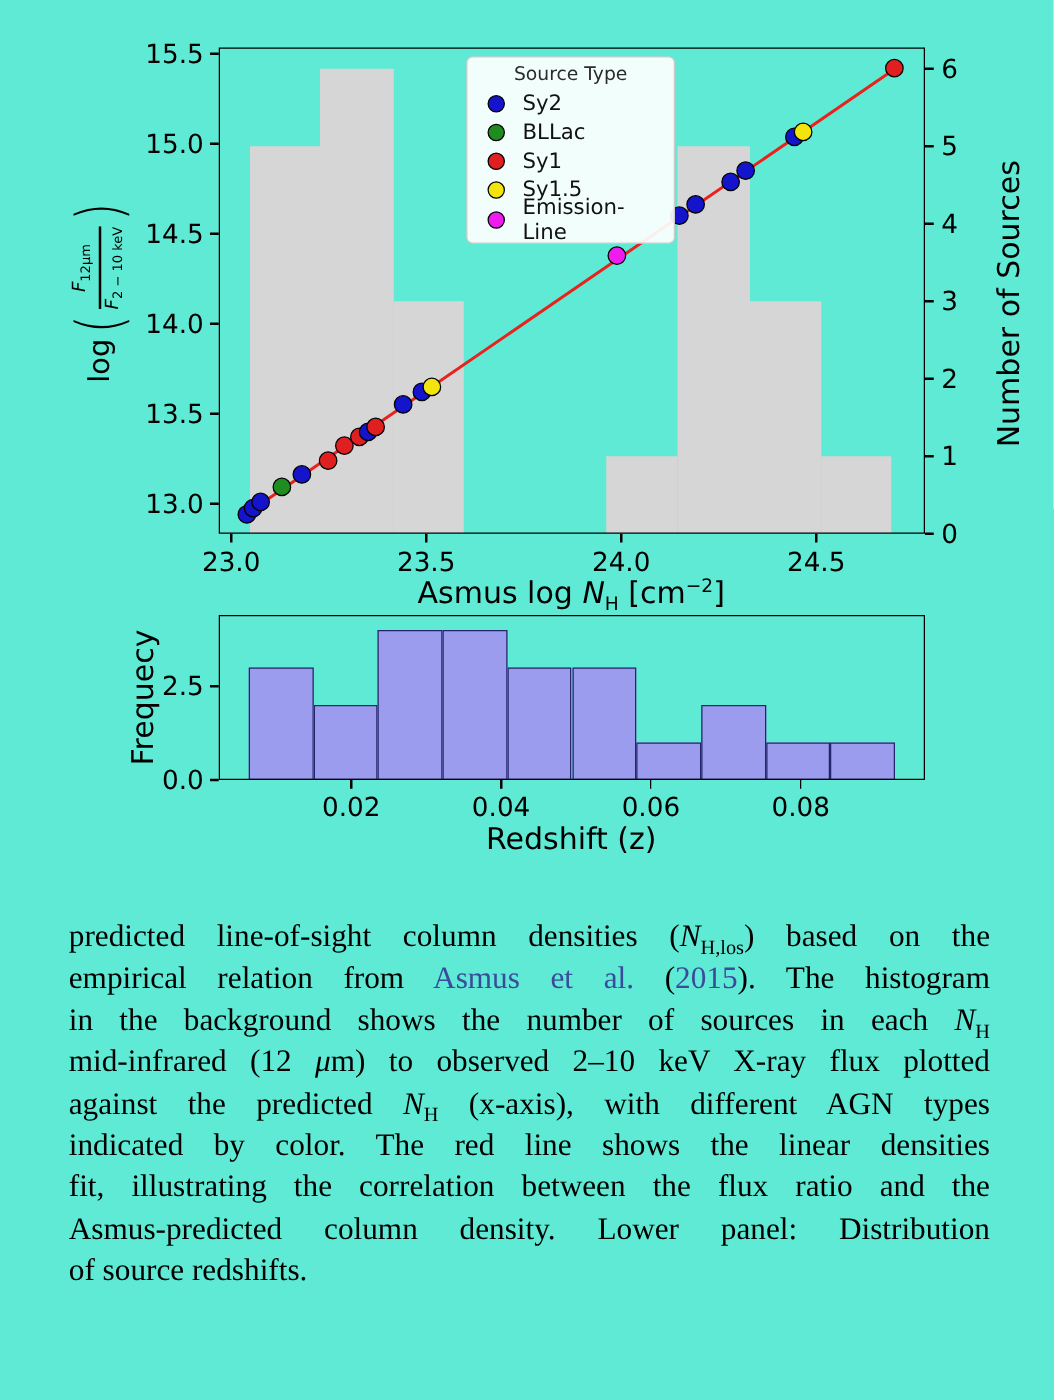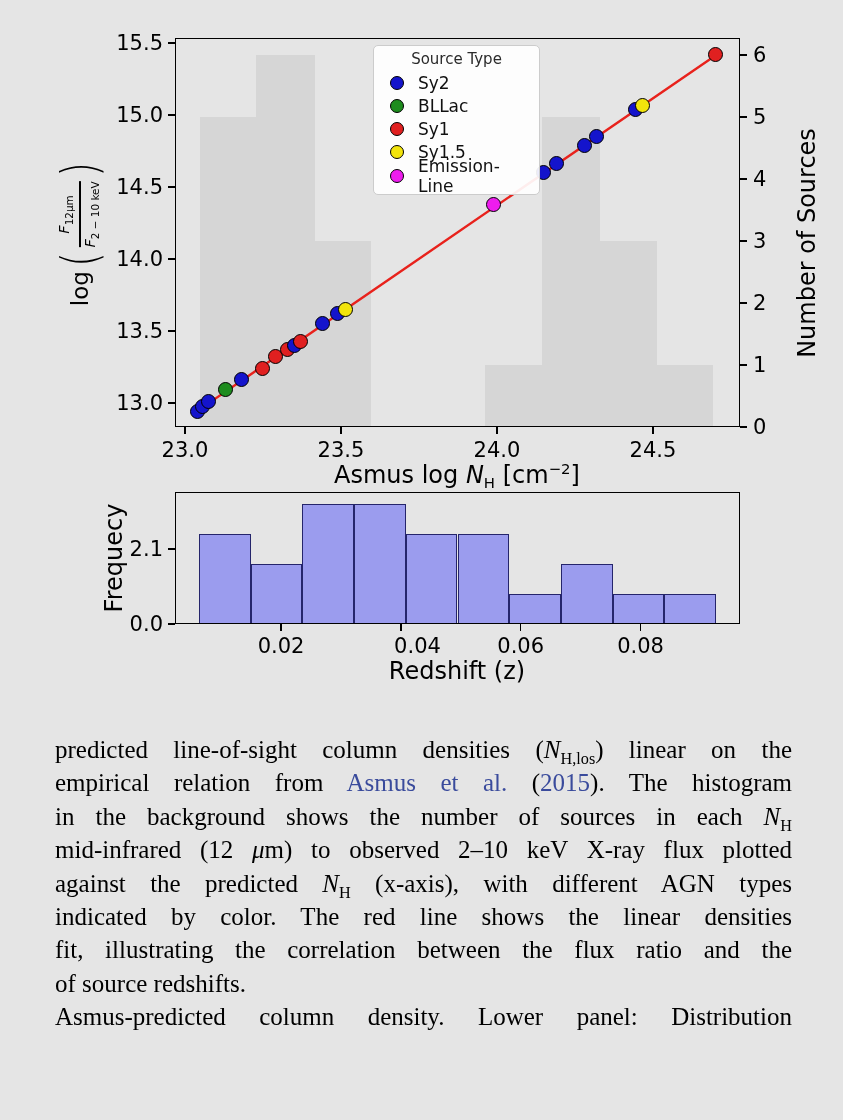--- a/index.html
+++ b/index.html
@@ -1,18 +1,18 @@
 <!DOCTYPE html>
 <html><head>
 <meta charset="utf-8">
 <style>
   html,body{margin:0;padding:0;background:#ffffff;}
   body{width:843px;height:1120px;position:relative;overflow:hidden;
        font-family:"DejaVu Sans",sans-serif;color:#000;}
-  .fig{position:absolute;left:0;top:0;width:843px;height:1120px;background:#e5e5e5;}
+  .fig{position:absolute;left:0;top:0;width:843px;height:1120px;background:#5eead4;}
   .plot{position:absolute;}
   .plot-border{position:absolute;border:1.6px solid #000;box-sizing:border-box;pointer-events:none;}
   .gbar{position:absolute;}
   .pt{position:absolute;border-radius:50%;box-sizing:border-box;}
   .tick-mark{position:absolute;background:#000;}
   .tick-label{position:absolute;font-size:21px;line-height:26px;color:#000;white-space:nowrap;}
   .tl-c{text-align:center;}
   .tl-r{text-align:right;}
   .axlab{position:absolute;font-size:24px;color:#000;white-space:nowrap;}
   .hc{transform:translate(-50%,-50%);}
@@ -138,29 +138,29 @@
       <div class="lbar" style="left: 437.62px; top: 102px; width: 51.7068px; height: 30px; background: rgb(155, 156, 238); border: 1.3px solid rgb(37, 37, 107);"></div>
       <div class="lbar" style="left: 489.327px; top: 102px; width: 51.7068px; height: 30px; background: rgb(155, 156, 238); border: 1.3px solid rgb(37, 37, 107);"></div>
       <div class="plot-border" style="left: 0px; top: 0px; width: 565px; height: 132px;"></div>
     </div>
 
   <div class="axlab rot" style="left:114px;top:558px;">Frequecy</div>
 
   <div class="axlab hc" style="left:457px;top:671px;">Redshift (z)</div>
 
   <div class="caption" id="caption">
-      <div class="cap-line"><span class="">predicted line-of-sight column densities (</span><span class="cap-i">N</span><sub>H,los</sub><span class="">) linear on the</span></div>
+      <div class="cap-line"><span class="">predicted line-of-sight column densities (</span><span class="cap-i">N</span><sub>H,los</sub><span class="">) based on the</span></div>
       <div class="cap-line"><span class="">empirical relation from </span><span class="cap-link">Asmus et al.</span><span class=""> (</span><span class="cap-link">2015</span><span class="">). The histogram</span></div>
       <div class="cap-line"><span class="">in the background shows the number of sources in each </span><span class="cap-i">N</span><sub>H</sub></div>
       <div class="cap-line"><span class="">mid-infrared (12 </span><span class="cap-i">μ</span><span class="">m) to observed 2–10 keV X-ray flux plotted</span></div>
       <div class="cap-line"><span class="">against the predicted </span><span class="cap-i">N</span><sub>H</sub><span class=""> (x-axis), with different AGN types</span></div>
       <div class="cap-line"><span class="">indicated by color. The red line shows the linear densities</span></div>
       <div class="cap-line"><span class="">fit, illustrating the correlation between the flux ratio and the</span></div>
+      <div class="cap-line"><span class="">Asmus-predicted column density. Lower panel: Distribution</span></div>
       <div class="cap-line last"><span class="">of source redshifts.</span></div>
-      <div class="cap-line"><span class="">Asmus-predicted column density. Lower panel: Distribution</span></div>
     </div>
 <div class="tick-mark" style="left: 184.233px; top: 427px; width: 1.5px; height: 7px;"></div>
     <div class="tick-label tl-c" style="left: 144.983px; top: 437px; width: 80px;">23.0</div>
     <div class="tick-mark" style="left: 340.225px; top: 427px; width: 1.5px; height: 7px;"></div>
     <div class="tick-label tl-c" style="left: 300.975px; top: 437px; width: 80px;">23.5</div>
     <div class="tick-mark" style="left: 496.216px; top: 427px; width: 1.5px; height: 7px;"></div>
     <div class="tick-label tl-c" style="left: 456.966px; top: 437px; width: 80px;">24.0</div>
     <div class="tick-mark" style="left: 652.207px; top: 427px; width: 1.5px; height: 7px;"></div>
     <div class="tick-label tl-c" style="left: 612.957px; top: 437px; width: 80px;">24.5</div>
     <div class="tick-mark" style="left: 168px; top: 402.199px; width: 7px; height: 1.5px;"></div>
@@ -185,22 +185,22 @@
     <div class="tick-label " style="left: 753px; top: 227.994px; width: 40px;">3</div>
     <div class="tick-mark" style="left: 740px; top: 178.242px; width: 7px; height: 1.5px;"></div>
     <div class="tick-label " style="left: 753px; top: 165.992px; width: 40px;">4</div>
     <div class="tick-mark" style="left: 740px; top: 116.24px; width: 7px; height: 1.5px;"></div>
     <div class="tick-label " style="left: 753px; top: 103.99px; width: 40px;">5</div>
     <div class="tick-mark" style="left: 740px; top: 54.2385px; width: 7px; height: 1.5px;"></div>
     <div class="tick-label " style="left: 753px; top: 41.9885px; width: 40px;">6</div>
     <div class="tick-mark" style="left: 280.3px; top: 624px; width: 1.5px; height: 7px;"></div>
     <div class="tick-label tl-c" style="left: 241.05px; top: 633px; width: 80px;">0.02</div>
     <div class="tick-mark" style="left: 400.13px; top: 624px; width: 1.5px; height: 7px;"></div>
-    <div class="tick-label tl-c" style="left: 360.88px; top: 633px; width: 80px; text-align: right;">0.04</div>
+    <div class="tick-label tl-c" style="left: 360.88px; top: 633px; width: 80px;">0.04</div>
     <div class="tick-mark" style="left: 519.96px; top: 624px; width: 1.5px; height: 7px;"></div>
     <div class="tick-label tl-c" style="left: 480.71px; top: 633px; width: 80px;">0.06</div>
     <div class="tick-mark" style="left: 639.791px; top: 624px; width: 1.5px; height: 7px;"></div>
     <div class="tick-label tl-c" style="left: 600.541px; top: 633px; width: 80px;">0.08</div>
     <div class="tick-mark" style="left: 168px; top: 623.25px; width: 7px; height: 1.5px;"></div>
     <div class="tick-label tl-r" style="left: 93px; top: 611px; width: 70px;">0.0</div>
     <div class="tick-mark" style="left: 168px; top: 548.25px; width: 7px; height: 1.5px;"></div>
-    <div class="tick-label tl-r" style="left: 93px; top: 536px; width: 70px;">2.1</div>
+    <div class="tick-label tl-r" style="left: 93px; top: 536px; width: 70px;">2.5</div>
   </div>
 
 </body></html>

